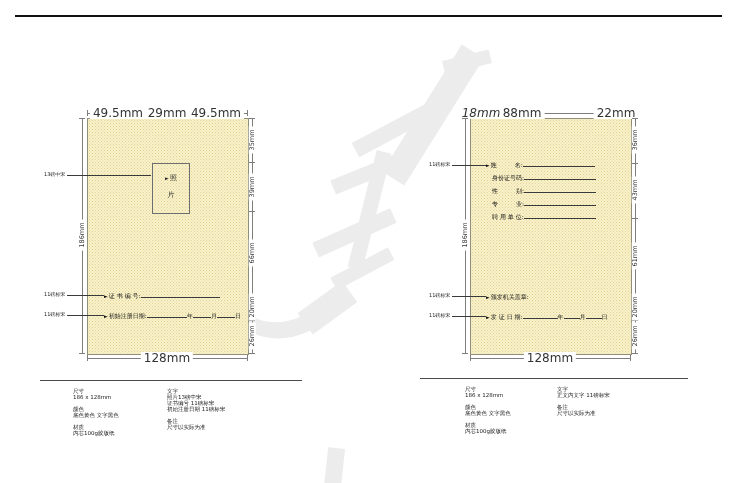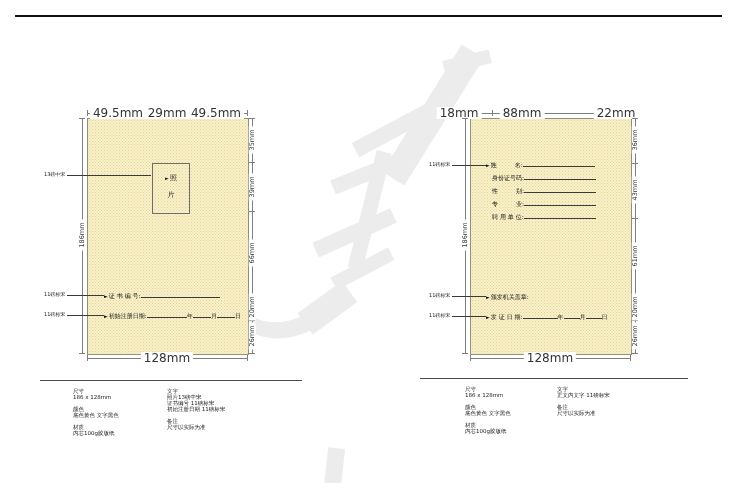--- a/index.html
+++ b/index.html
@@ -145,21 +145,21 @@
     </div>
   </div>
 
   <div class="card" style="left:470px;top:118px;width:160px;height:235px;"></div>
 
   <div class="dl" style="left:470px;top:113px;width:160px;"></div>
   <div class="tickv" style="left:470px;top:110px;"></div>
   <div class="tickv" style="left:492px;top:110px;"></div>
   <div class="tickv" style="left:602px;top:110px;"></div>
   <div class="tickv" style="left:630px;top:110px;"></div>
-  <div class="hlab" style="left:459px;top:113px;">18mm</div>
+  <div class="hlab" style="left:481px;top:113px;font-style:italic;">18mm</div>
   <div class="hlab" style="left:522px;top:113px;">88mm</div>
   <div class="hlab" style="left:616px;top:113px;">22mm</div>
 
   <div class="dv" style="left:465px;top:118px;height:235px;"></div>
   <div class="tickh" style="left:462px;top:118px;"></div>
   <div class="tickh" style="left:462px;top:353px;"></div>
   <div class="vlab" style="left:465px;top:235px;">186mm</div>
 
   <div class="dv" style="left:635px;top:118px;height:235px;"></div>
   <div class="tickh" style="left:632px;top:118px;"></div>

